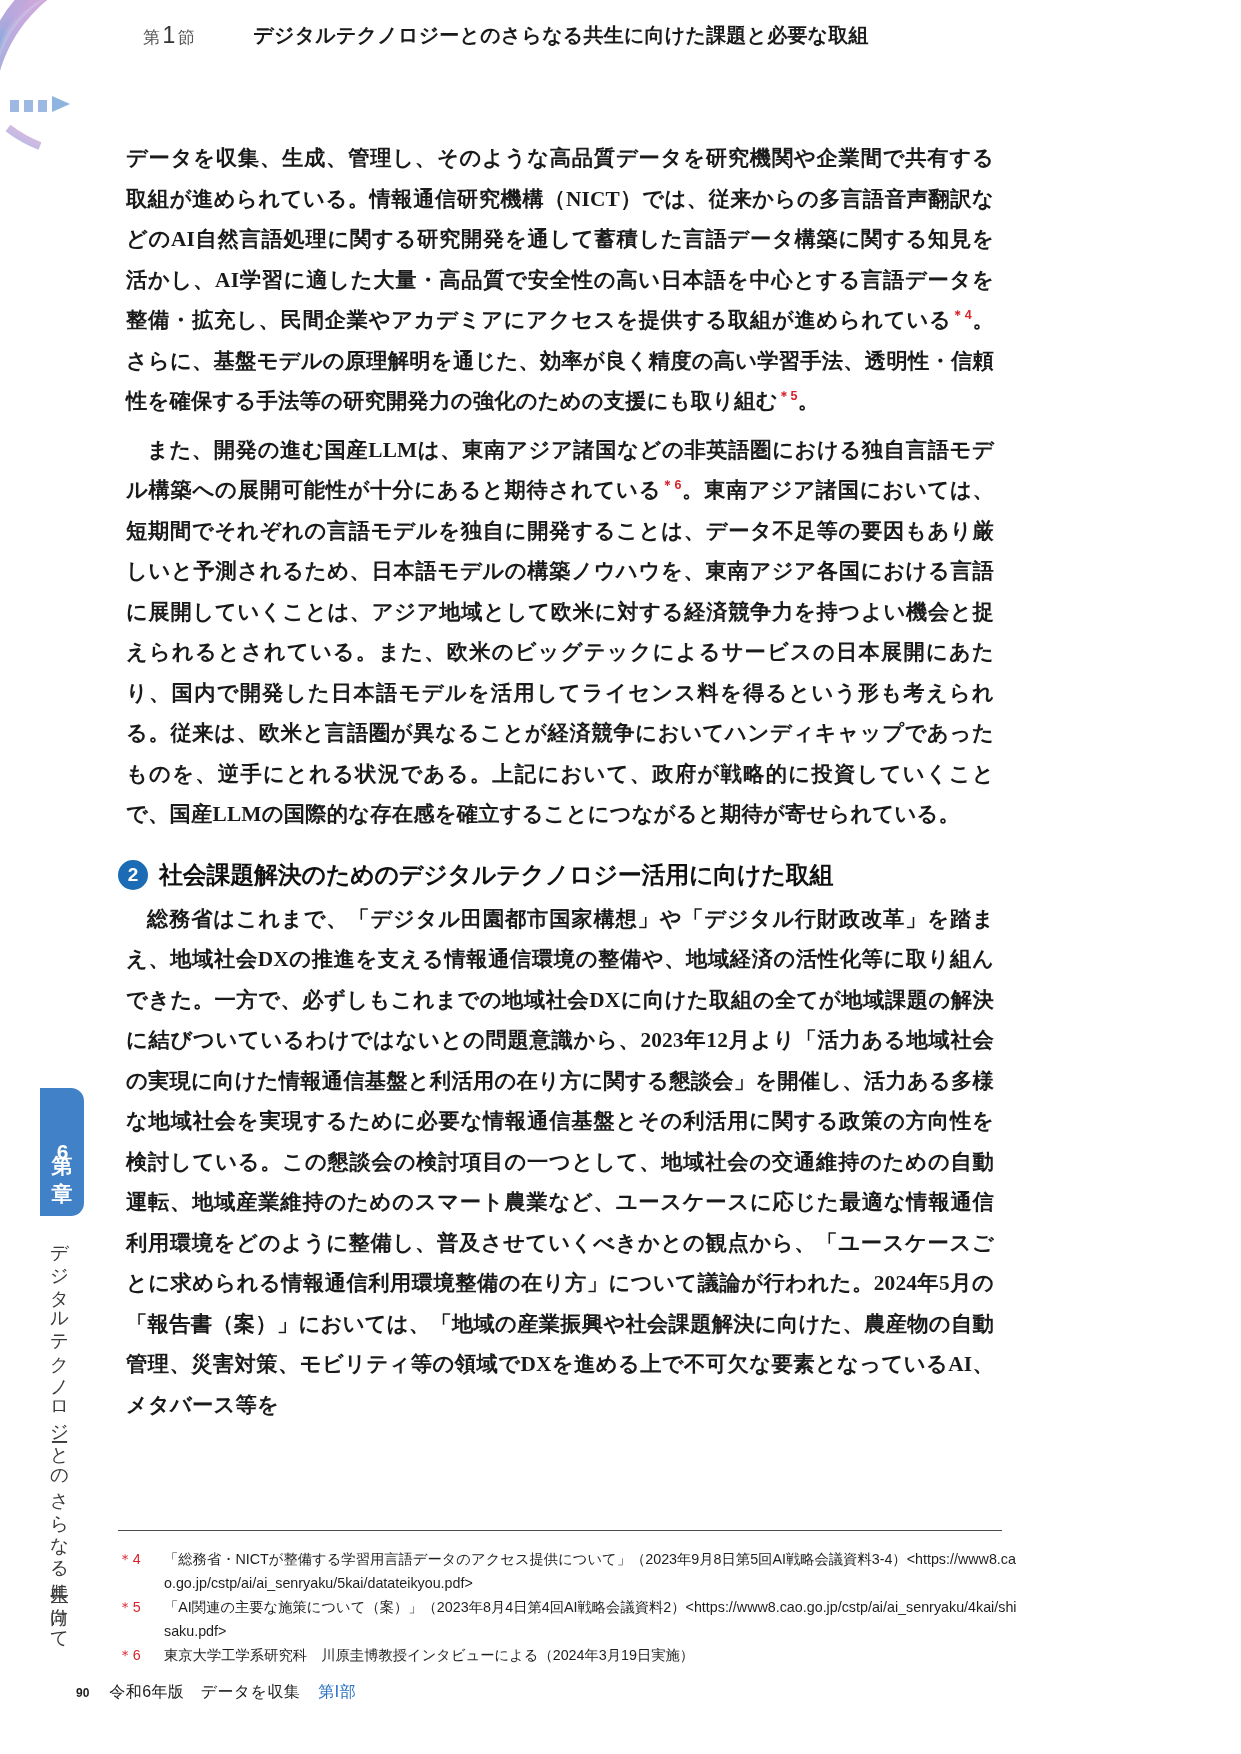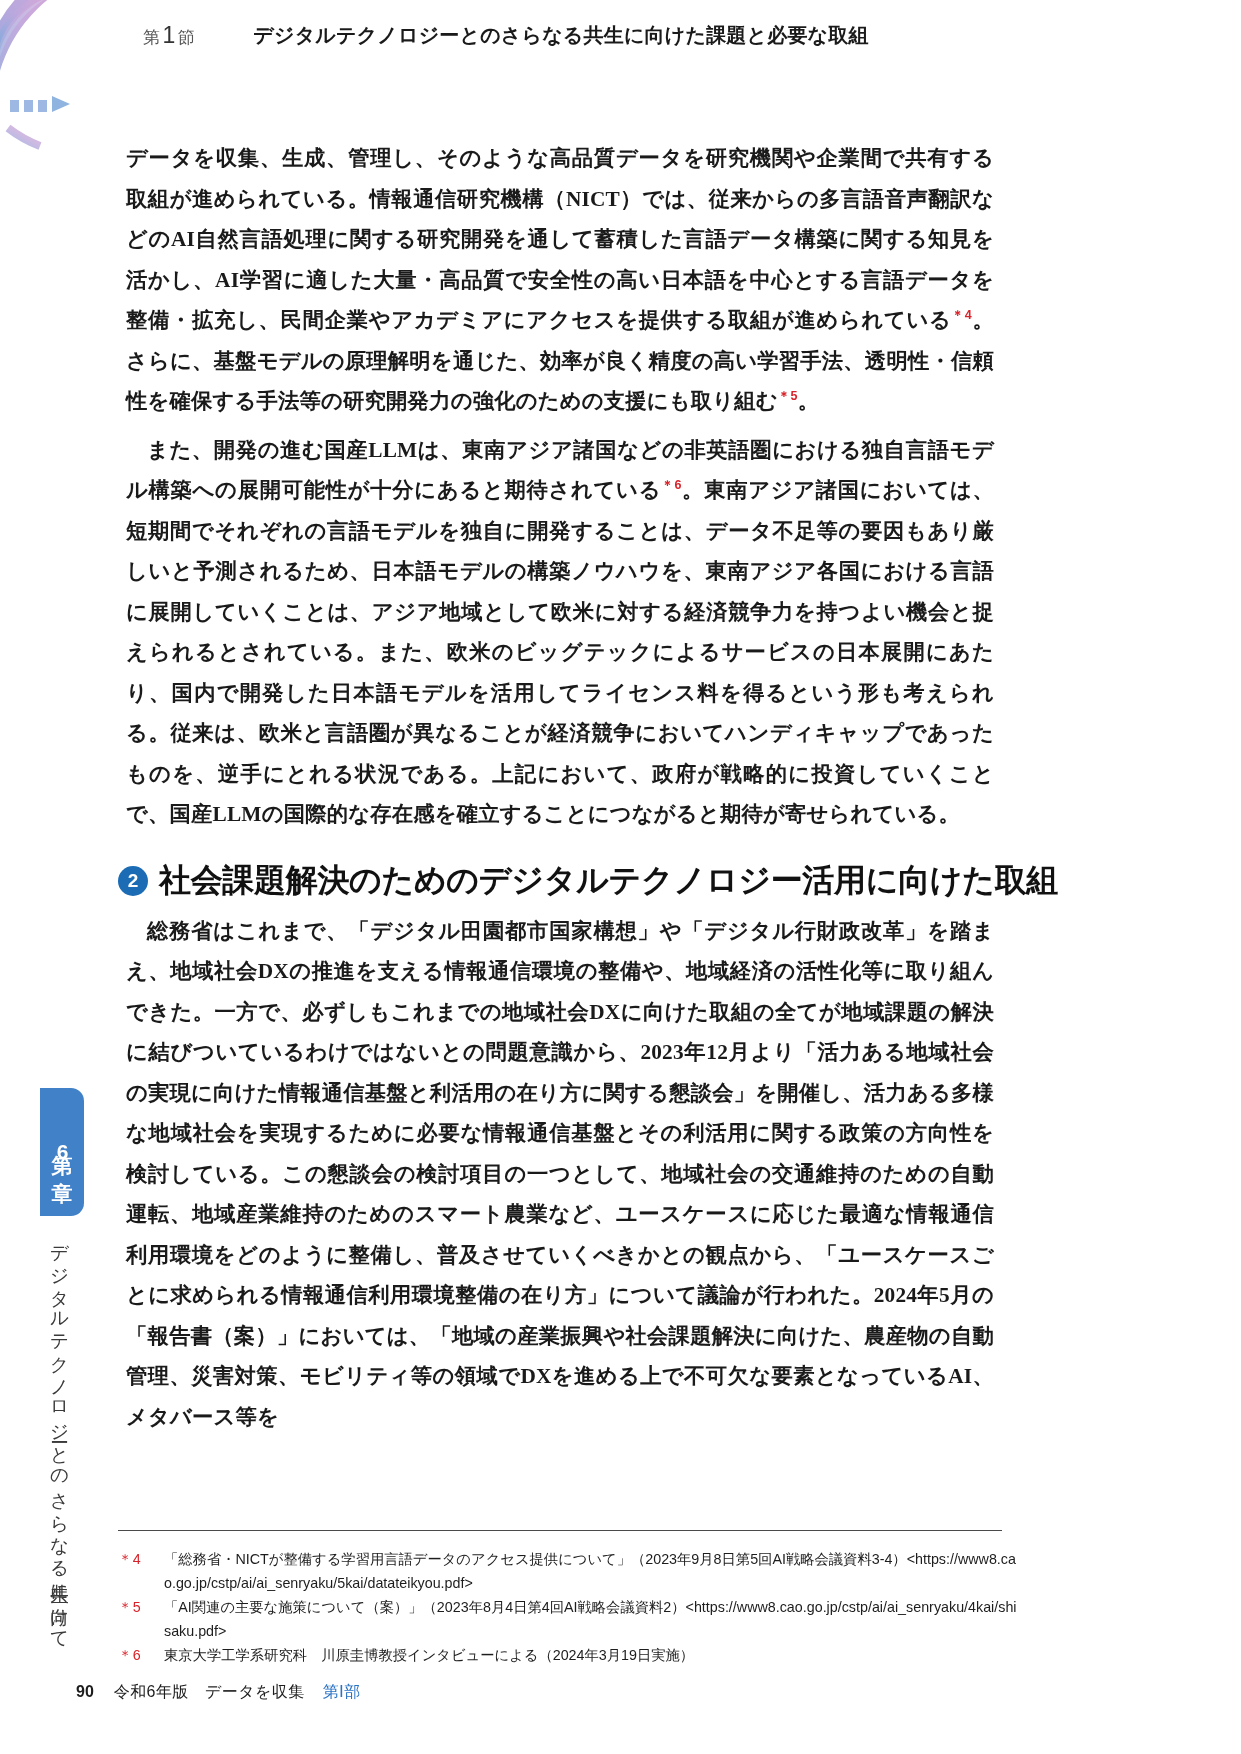--- a/index.html
+++ b/index.html
@@ -103,21 +103,21 @@
     font-size: 19px;
     font-weight: bold;
     display: flex;
     align-items: center;
     justify-content: center;
     margin-right: 11px;
     line-height: 1;
   }
   #subheading-text {
     font-family: "Liberation Sans", "DejaVu Sans", sans-serif;
-    font-size: 32px;
+    font-size: 24px;
     font-weight: bold;
     color: #111111;
     letter-spacing: -.01em;
     white-space: nowrap;
   }
 
   
   #chapter-tab {
     position: absolute;
     left: 40px;
@@ -196,21 +196,21 @@
     left: 76px;
     top: 1682px;
     display: flex;
     align-items: baseline;
     font-family: "Liberation Sans", "DejaVu Sans", sans-serif;
     font-size: 16px;
     color: #1d1d1d;
   }
   #footer-page-number {
     font-weight: bold;
-    font-size: 16px;
+    font-size: 12px;
     margin-right: 20px;
   }
   #footer-book-title { margin-right: 18px; letter-spacing: .4px; }
   #footer-part { color: #2a72c4; letter-spacing: .4px; }
 </style>
 </head>
 <body>
 
 <svg id="corner-deco" viewBox="0 0 230 180" xmlns="http://www.w3.org/2000/svg">
   <defs>

